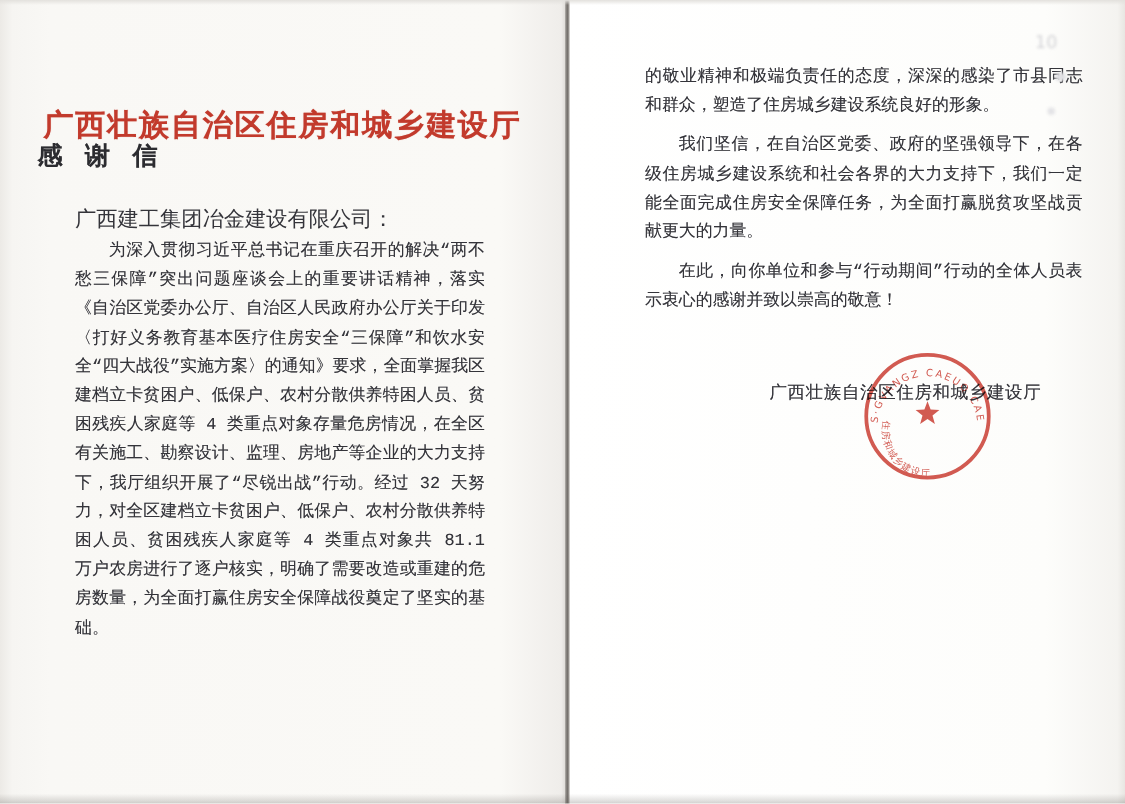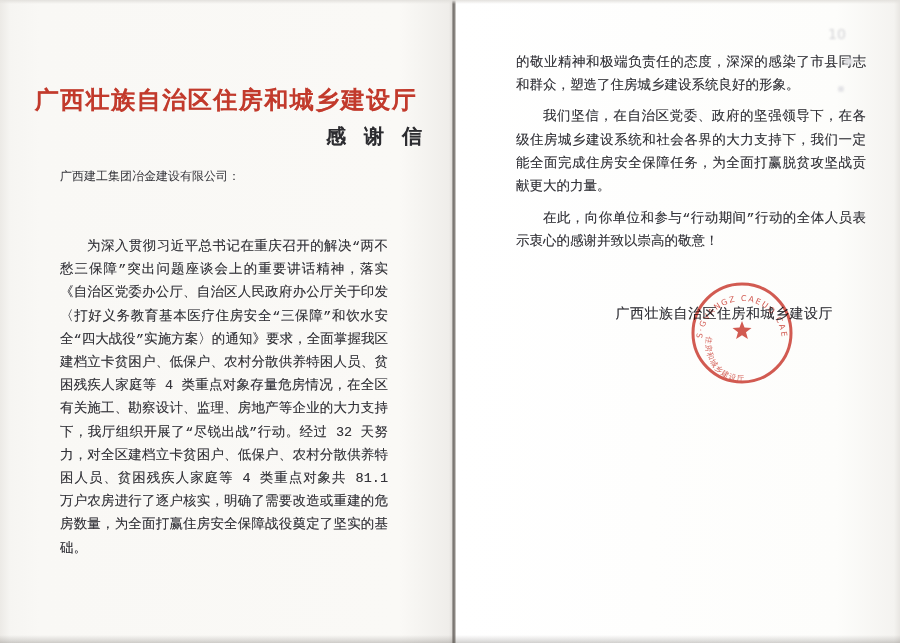--- a/index.html
+++ b/index.html
@@ -28,37 +28,36 @@
   
   .title{
     position:absolute;top:84px;left:12px;width:428px;margin:0;
     text-align:center;
     font-family:"DejaVu Sans", sans-serif;
     font-size:24px;font-weight:bold;color:#c23a2c;letter-spacing:1.5px;
     text-shadow:0 0 .6px rgba(194,58,44,.55);
     white-space:nowrap;
   }
   .subtitle{
-    position:absolute;top:123px;left:12px;width:428px;margin:0;
-    text-align:right;
+    position:absolute;top:111px;left:12px;width:428px;margin:0;
+    text-align:left;
     font-family:"DejaVu Sans", sans-serif;
     font-size:20px;font-weight:bold;color:#2c2c30;
     letter-spacing:18px;padding-left:18px;box-sizing:border-box;
     text-shadow:0 0 .5px rgba(40,40,45,.5);
   }
   .salutation{
     position:absolute;top:166px;left:60px;width:340px;margin:0;
-    font-size:12px;color:#34343a;line-height:20px;
+    font-size:17px;color:#34343a;line-height:20px;
   }
   .body1{
     position:absolute;top:190px;left:60px;width:328px;
     font-size:13.5px;color:#34343a;line-height:23.2px;
     text-align:justify;text-justify:inter-character;
     text-shadow:0 0 .4px rgba(52,52,58,.45);
-    margin-top:45px;
   }
   .body1 p,.body2 p{margin:0;}
   .para.indent{text-indent:2em;font-family:Liberation Mono, monospace;}
 
   
   .body2{
     position:absolute;top:50px;left:60px;width:350px;
     font-size:13.5px;color:#34343a;line-height:23.2px;
     text-align:justify;text-justify:inter-character;
     text-shadow:0 0 .4px rgba(52,52,58,.45);

